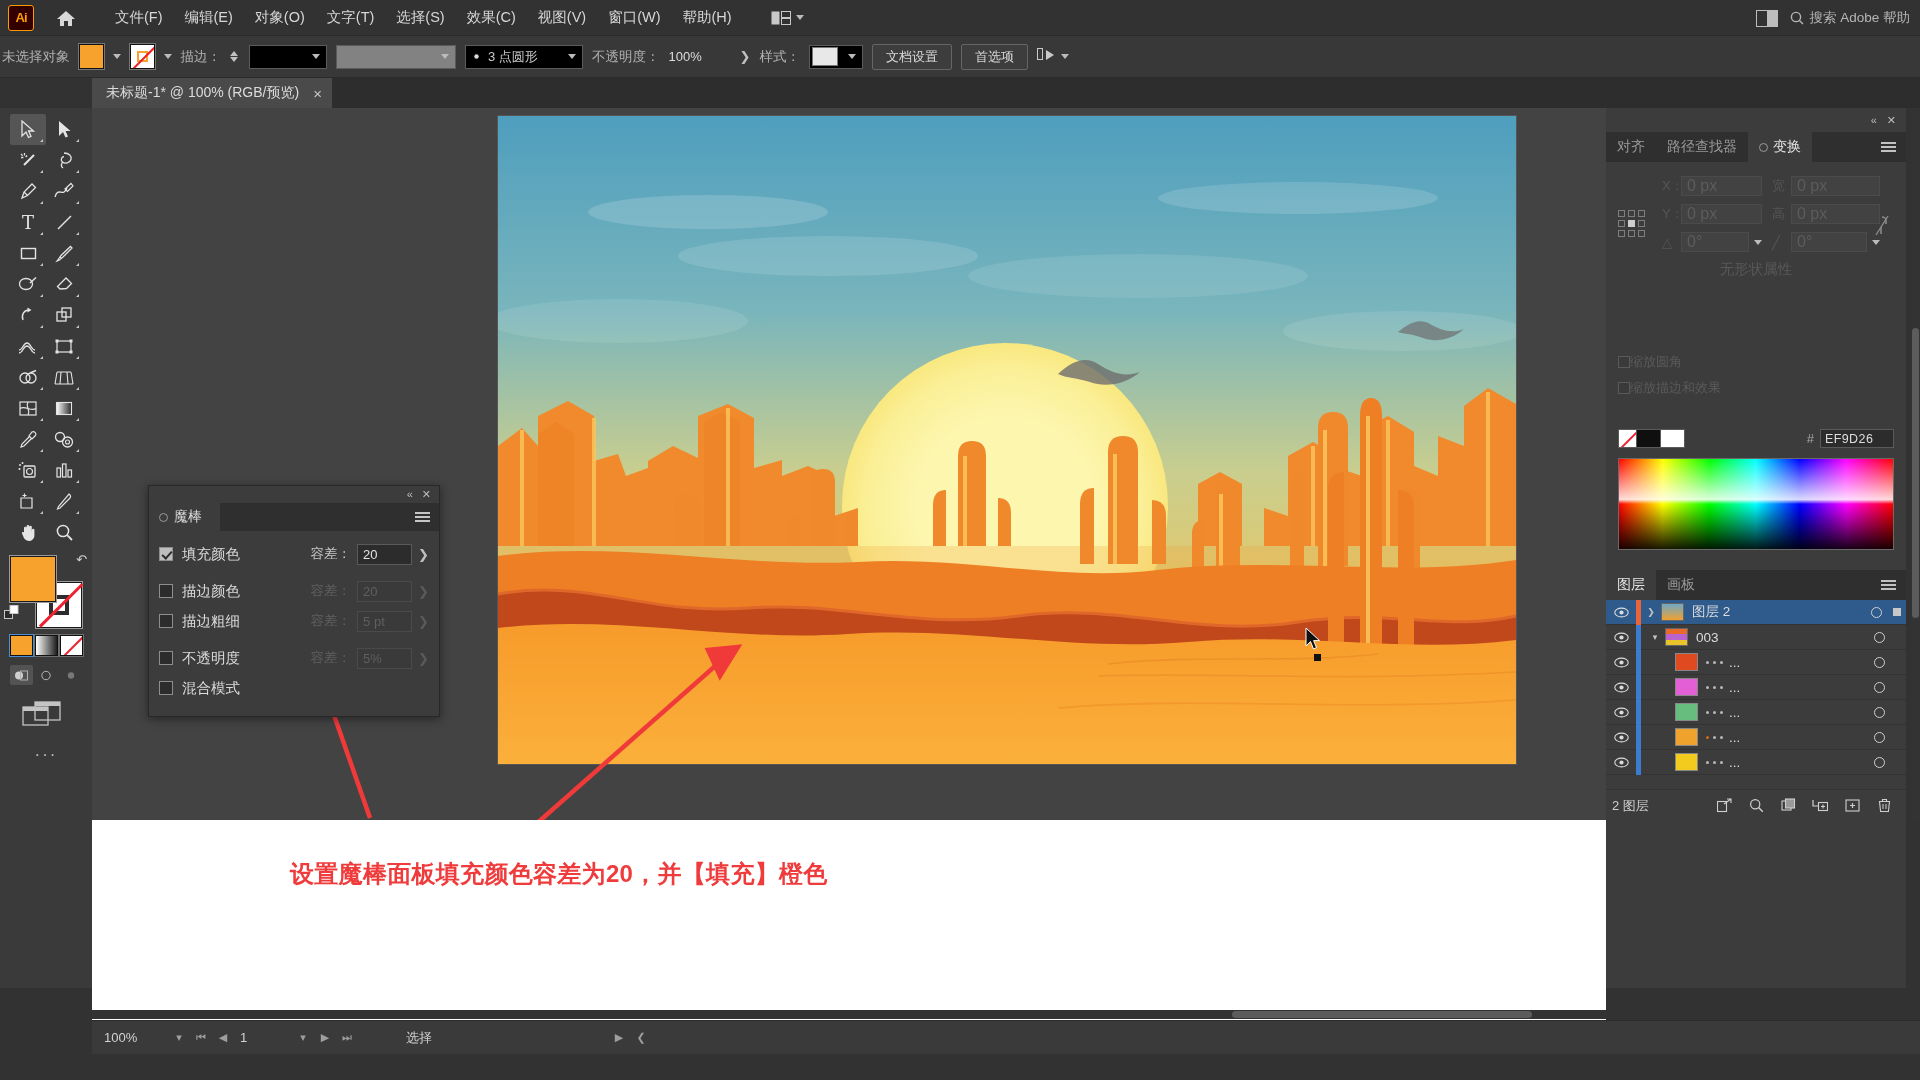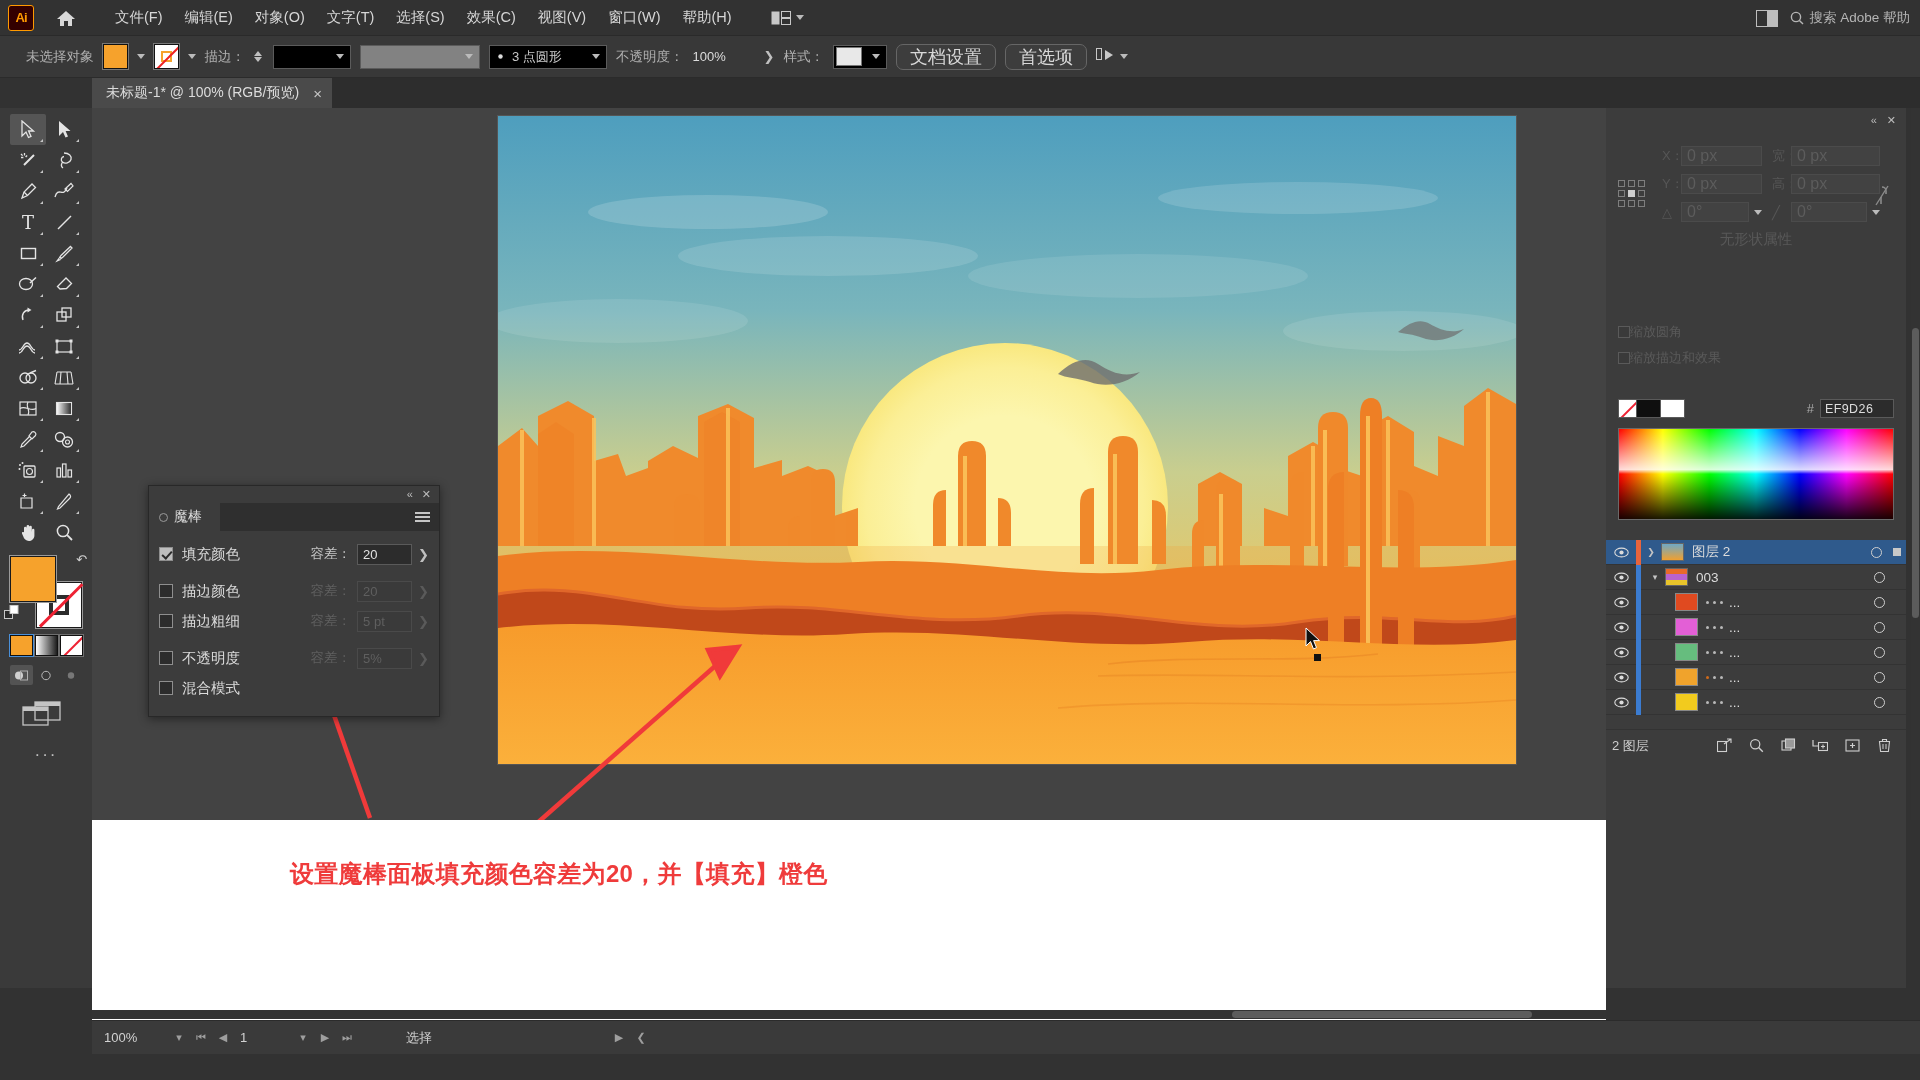--- a/index.html
+++ b/index.html
@@ -40,21 +40,21 @@
   }
   .search-box { display: flex; align-items: center; gap: 5px; color: #b5b5b5; font-size: 13.5px; }
   .arrange-icon { width: 22px; height: 17px; border: 1.5px solid #bdbdbd; display:flex; }
   .arrange-icon i { flex: 1; border-right: 1.5px solid #bdbdbd; }
   .arrange-icon i:last-child { border-right: none; background: #bdbdbd; }
 
   
   .controlbar {
     position: absolute; left: 0; top: 36px; width: 1920px; height: 42px;
     background: #383838; display: flex; align-items: center; gap: 9px;
-    padding-left: 26px; border-bottom: 1px solid #2b2b2b;
+    padding-left: 2px; border-bottom: 1px solid #2b2b2b;
   }
   .cb-label { color: #b0b0b0; font-size: 13.5px; white-space: nowrap; }
   .sw-fill {
     width: 25px; height: 25px; background: #f6a22c;
     border: 1px solid #111; outline: 1px solid #777;
   }
   .sw-stroke {
     width: 25px; height: 25px; background: #fff; border: 1px solid #111;
     outline: 1px solid #777; position: relative; overflow: hidden;
   }
@@ -80,22 +80,22 @@
   .spinner i:last-child { border-top: 5px solid #c0c0c0; }
   .dd-profile { width: 120px; justify-content: space-between; }
   .dd-brush { width: 118px; justify-content: space-between; }
   .dd-style { width: 54px; justify-content: space-between; padding-left: 2px; }
   .style-swatch { width: 26px; height: 19px; background: #e8e8e8; border: 1px solid #777; }
   .opacity-val {
     background: #383838; color: #dcdcdc; font-size: 13px; width: 62px;
   }
   .cb-btn {
     height: 26px; padding: 0 13px; background: #3d3d3d; border: 1px solid #666;
-    color: #d8d8d8; font-size: 18px; display: flex; align-items: center;
-    border-radius: 7px; cursor: pointer;
+    color: #d8d8d8; font-size: 13px; display: flex; align-items: center;
+    border-radius: 2px; cursor: pointer;
   }
   .align-icon { display:flex; align-items:center; gap:4px; color:#c8c8c8; }
 
   
   .tabbar {
     position: absolute; left: 92px; top: 78px; width: 1828px; height: 30px;
     background: #2d2d2d; display: flex; align-items: flex-end;
   }
   .doc-tab {
     height: 30px; background: #4a4a4a; display: flex; align-items: center;
@@ -853,20 +853,33 @@
   <div class="white-strip"></div>
   <div class="annot-text">
     <div>设置魔棒面板填充颜色容差为20，并【填充】橙色</div>
   </div>
 
   <div class="right-dock">
 
     <div class="panel-close-row">
       <span class="tb-icon">«</span>
       <span class="tb-icon">✕</span>
+    </div>
+    <div class="tabrow">
+      <div class="ptab">对齐</div>
+      <div class="ptab">路径查找器</div>
+      <div class="ptab active">
+        <span class="dot-handle"></span>
+        <span>变换</span>
+      </div>
+      <div class="ptab-menu">
+          <i></i>
+          <i></i>
+          <i></i>
+        </div>
     </div>
     <div class="transform-body">
       <div class="ref-grid">
         <i></i>
           <i></i>
           <i></i>
           <i></i>
           <i class="c"></i>
           <i></i>
           <i></i>
@@ -928,20 +941,29 @@
         <span class="cs-white"></span>
         <span class="hex-grp">
           <span class="hex-hash">#</span>
           <span class="hex-val">EF9D26</span>
         </span>
       </div>
       <div class="spectrum"></div>
     </div>
 
     <div style="height:8px"></div>
+    <div class="tabrow">
+      <div class="ptab active">图层</div>
+      <div class="ptab">画板</div>
+      <div class="ptab-menu">
+          <i></i>
+          <i></i>
+          <i></i>
+        </div>
+    </div>
     <div class="layers-body">
 
       <div class="layer-row sel">
         <span class="lr-eye">
           <svg width="15" height="11" viewBox="0 0 15 11">
               <ellipse cx="7.5" cy="5.5" rx="6.7" ry="4.4" fill="none" stroke="#dcdcdc" stroke-width="1.1"></ellipse>
               <circle cx="7.5" cy="5.5" r="2.1" fill="#dcdcdc"></circle>
             </svg>
         </span>
         <span class="lr-bar" style="background:#E8643C"></span>

